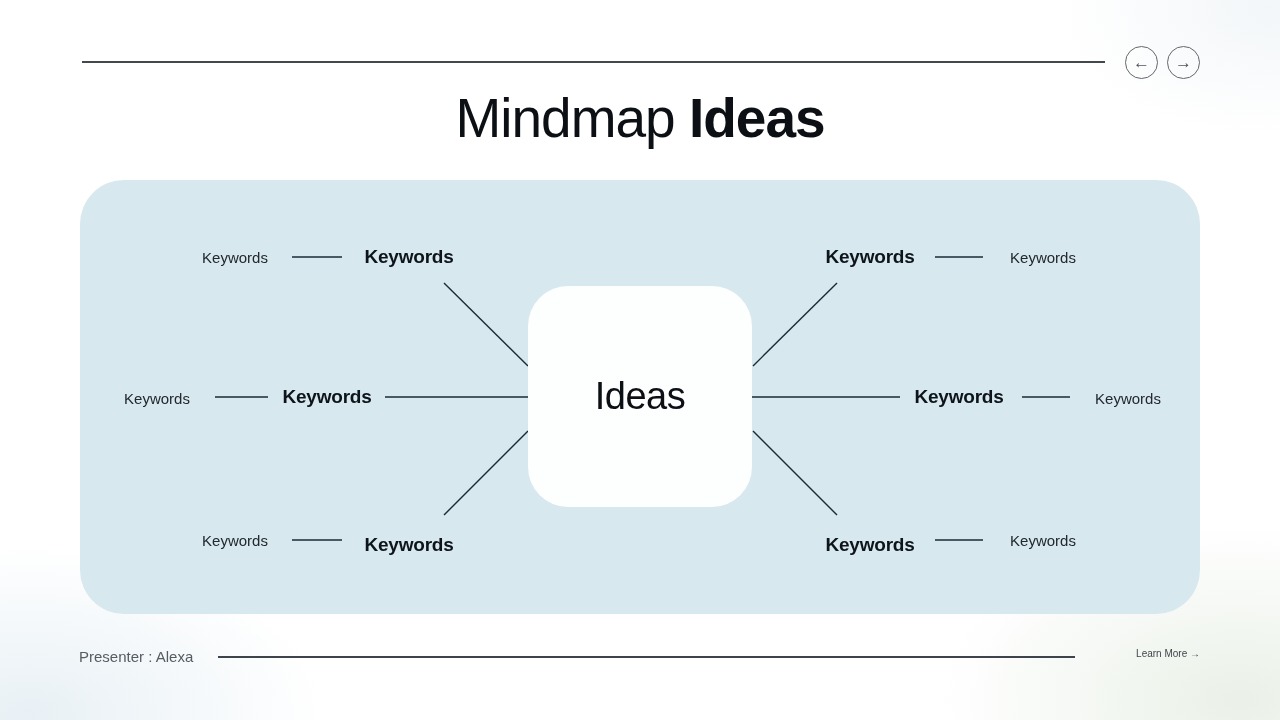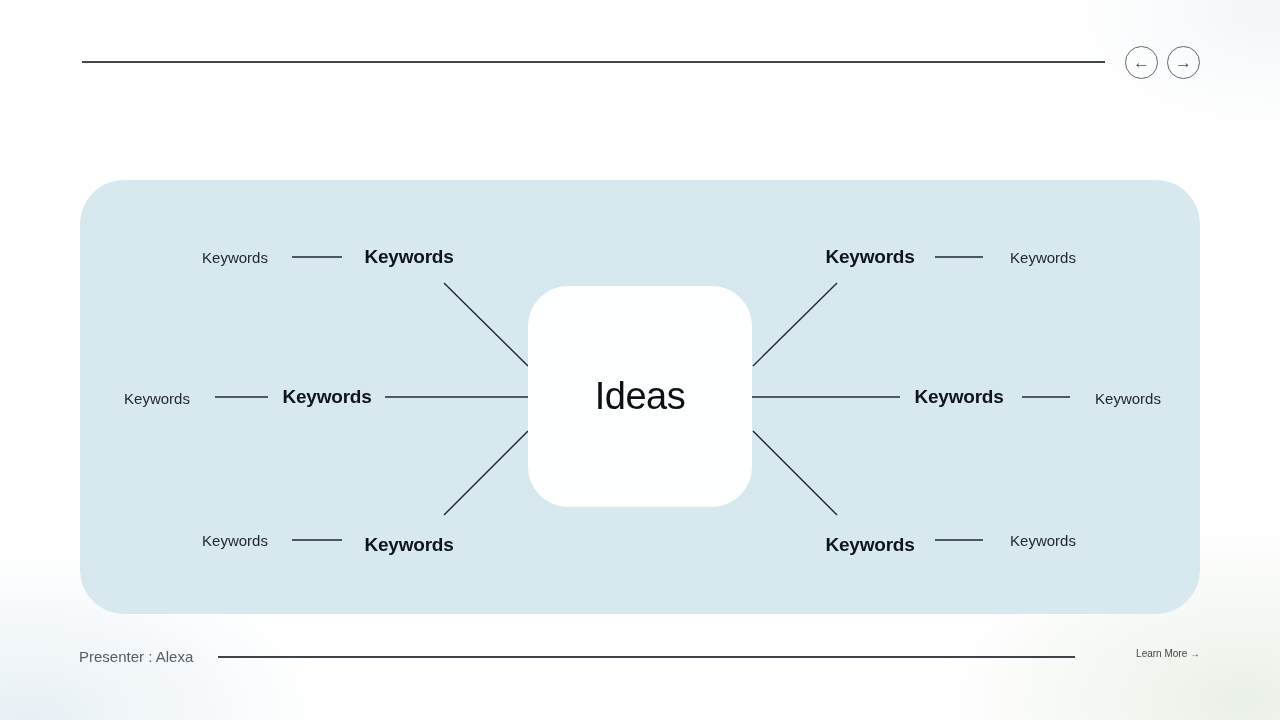--- a/index.html
+++ b/index.html
@@ -127,20 +127,21 @@
 <div class="slide">
 
   <div class="top-rule"></div>
   <button class="nav-btn prev">
     <span>←</span>
   </button>
   <button class="nav-btn next">
     <span>→</span>
   </button>
 
+  <h1 class="title"><span class="t-regular">Mindmap</span><span> </span><span class="t-bold">Ideas</span></h1>
 
   <div class="panel">
 
     <svg class="connectors" viewBox="0 0 1120 434">
       <g stroke="#1b2a34" stroke-width="1.4" fill="none">
 
         <line x1="212" y1="77" x2="262" y2="77"></line>
         <line x1="364" y1="103" x2="448" y2="186"></line>
 
         <line x1="135" y1="217" x2="188" y2="217"></line>

